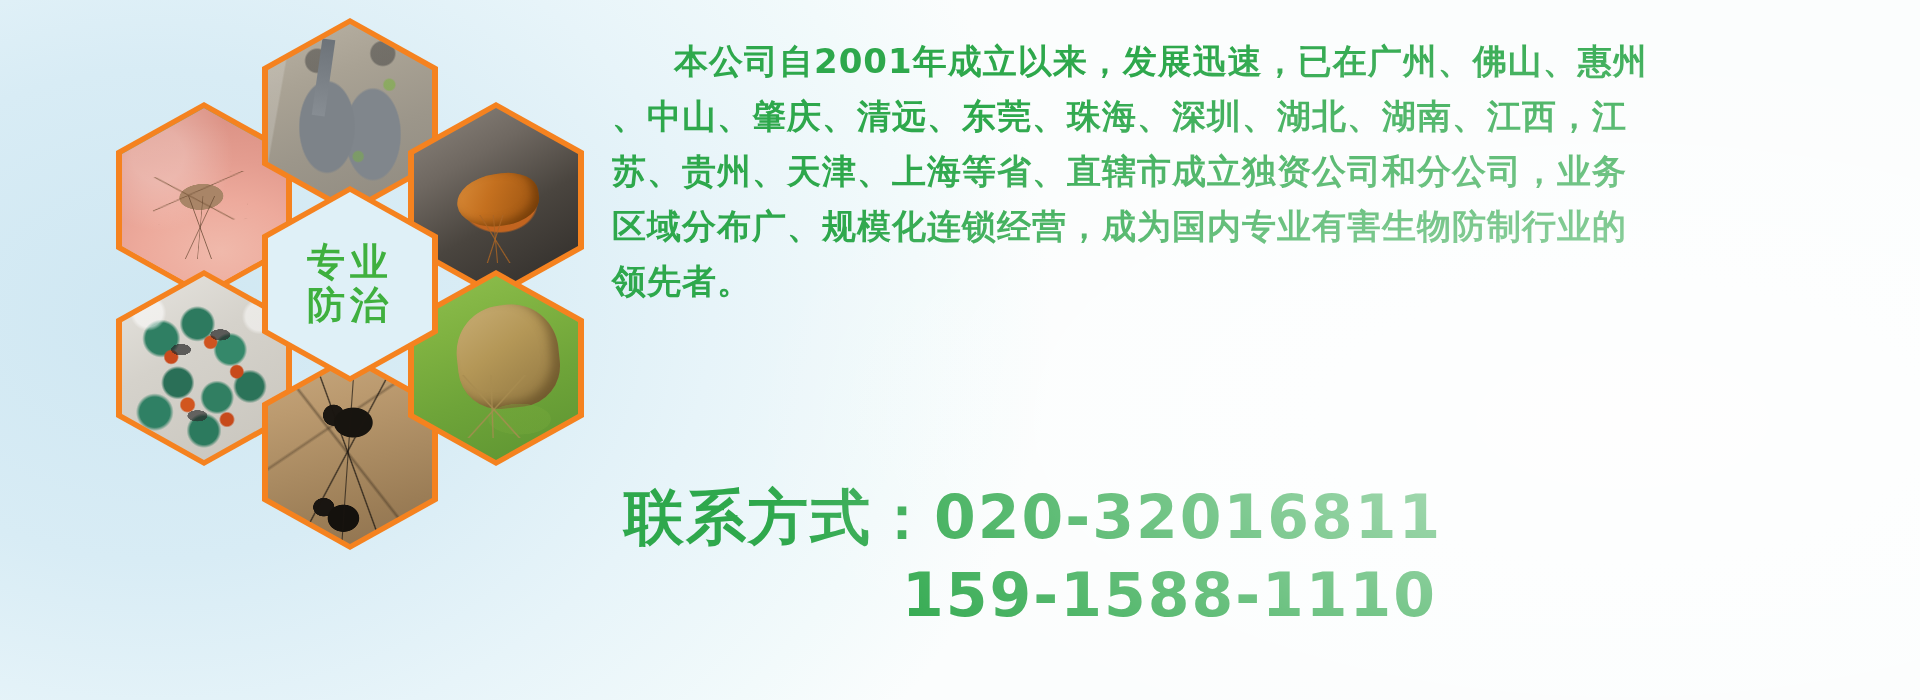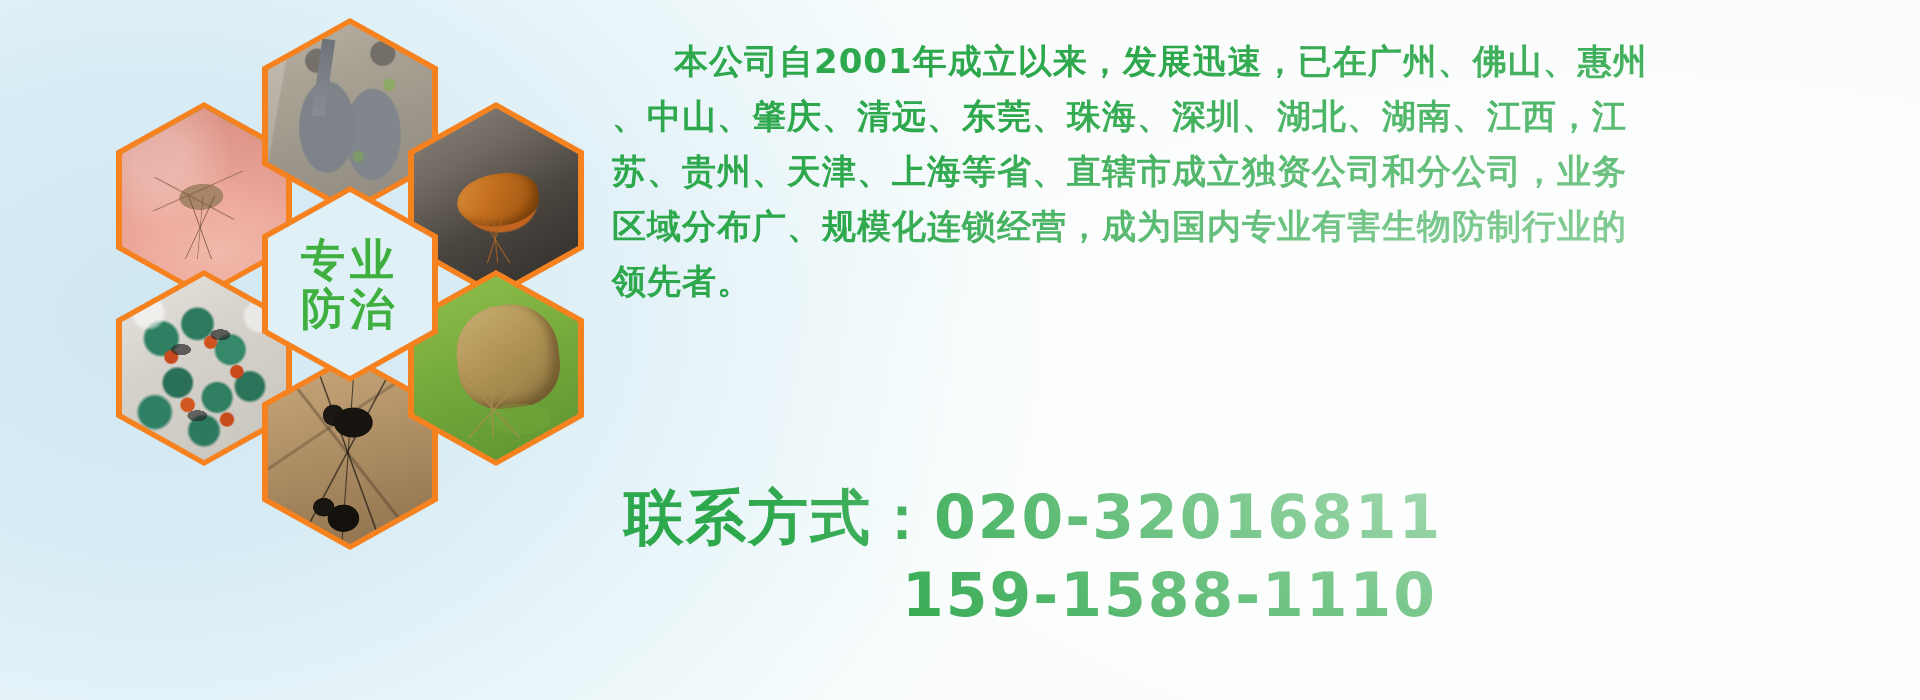--- a/index.html
+++ b/index.html
@@ -43,21 +43,21 @@
   .h-top    {left:184px;top:28px;}
   .h-topr   {left:330px;top:112px;}
   .h-center {left:184px;top:196px;}
   .h-botl   {left:38px; top:280px;}
   .h-bot    {left:184px;top:364px;}
   .h-botr   {left:330px;top:280px;}
 
   .h-center .inner{background:#dff0f7;}
   .comb-text{
     position:relative;z-index:3;text-align:center;line-height:1.12;
-    color:#3FB03F;font-weight:bold;font-size:44px;letter-spacing:5px;
+    color:#3FB03F;font-weight:bold;font-size:38px;letter-spacing:5px;
     font-family:"DejaVu Sans","Liberation Sans",sans-serif;
     text-shadow:0 0 1px rgba(255,255,255,.4);
   }
   .comb-text span{display:block;}
 
   
   .pic-mosquito{
     background:
       radial-gradient(circle at 22% 26%, rgba(255,255,255,.25) 0 14%, rgba(0,0,0,0) 40%),
       radial-gradient(ellipse 120% 70% at 60% 78%, #f0b9ab 0%, #edaa9c 40%, #e49d90 70%, #dd9487 100%),

